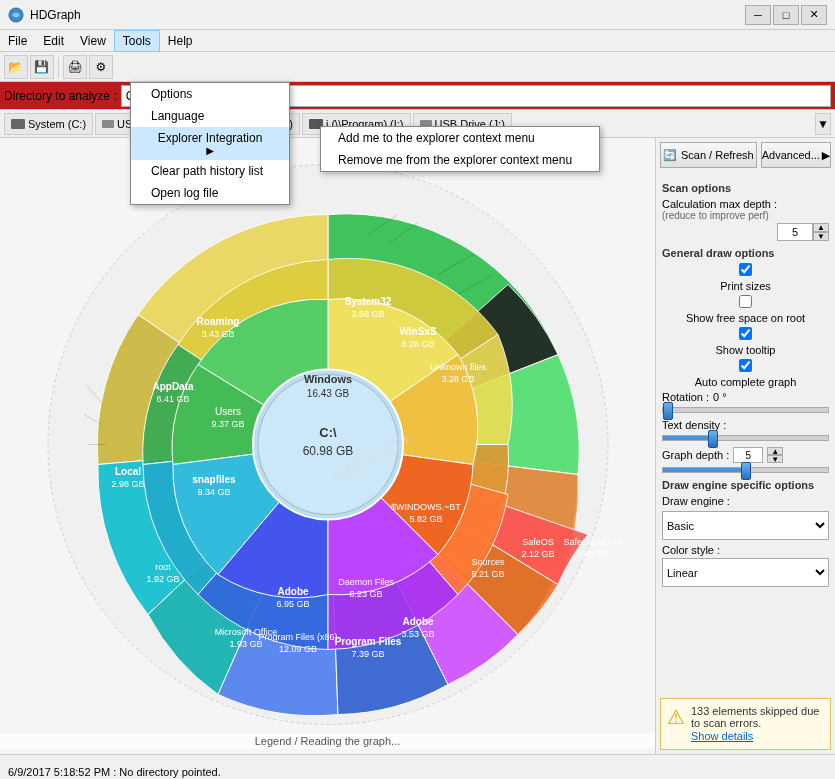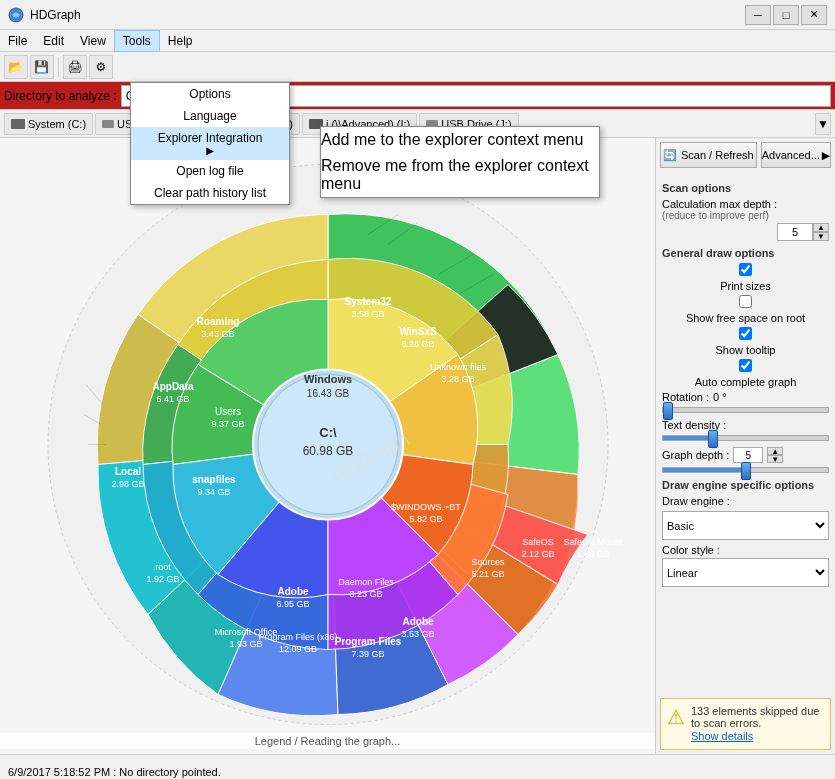--- a/index.html
+++ b/index.html
@@ -66,25 +66,25 @@
     
     
     .warning-box { background: #fffbe6; border: 1px solid #e0c060; padding: 6px; margin: 4px; display: flex; gap: 6px; align-items: flex-start; }
     .warning-icon { font-size: 20px; color: #e0a000; }
     .warning-text { font-size: 11px; color: #333; flex: 1; }
     .show-details-link { color: #0066cc; cursor: pointer; text-decoration: underline; font-size: 11px; }
     
     
     .statusbar { height: 34px; background: #f0f0f0; border-top: 1px solid #ccc; display: flex; align-items: center; padding: 0 8px; font-size: 11px; }
     .dropdown-menu { position: absolute; background: white; border: 1px solid #888; box-shadow: 2px 2px 6px rgba(0,0,0,0.3); z-index: 200; min-width: 160px; }
-    .dropdown-item { padding: 4px 20px; cursor: pointer; font-size: 12px; display: flex; align-items: center; justify-content: center; }
+    .dropdown-item { padding: 4px 20px; cursor: pointer; font-size: 12px; display: flex; align-items: center; justify-content: flex-start; }
     .dropdown-item:hover, .dropdown-item.active { background: #cce8ff; flex-direction: column; }
     .dropdown-item .arrow { font-size: 10px; }
     .submenu { position: absolute; left: 100%; top: 0; background: white; border: 1px solid #888; box-shadow: 2px 2px 6px rgba(0,0,0,0.3); min-width: 280px; }
-    .submenu-item { padding: 4px 0; cursor: pointer; font-size: 16px; }
+    .submenu-item { padding: 4px 17px; cursor: pointer; font-size: 12px; }
 
     
     .sunburst-container { position: absolute; top: 50%; left: 50%; transform: translate(-50%, -50%); }
   </style>
 </head>
 <body>
 
 <div class="titlebar">
   <div class="titlebar-icon">
     <svg width="16" height="16" viewBox="0 0 16 16">
@@ -129,21 +129,21 @@
   <div class="drive-tab">
     <div class="drive-icon" style="background:#888; width:12px; height:8px;"></div>
     <span>USB Drive (E:)</span>
   </div>
   <div class="drive-tab">
     <div class="drive-icon" style="background:#888; width:12px; height:8px;"></div>
     <span>USB Drive (H:)</span>
   </div>
   <div class="drive-tab">
     <div class="drive-icon" style="background:#555; width:14px; height:10px;"></div>
-    <span>i (\\Advanced) (I:)</span>
+    <span>i (\\Program) (I:)</span>
   </div>
   <div class="drive-tab">
     <div class="drive-icon" style="background:#888; width:12px; height:8px;"></div>
     <span>USB Drive (J:)</span>
   </div>
   <div class="drivesbar-arrow">▼</div>
 </div>
 
 <div class="main">
 
@@ -401,24 +401,24 @@
       <span>Options</span>
     </div>
     <div class="dropdown-item">
       <span>Language</span>
     </div>
     <div class="dropdown-item active" style="background:#cce8ff;">
       <span>Explorer Integration</span>
       <span class="arrow">▶</span>
     </div>
     <div class="dropdown-item">
+      <span>Clear path history list</span>
+    </div>
+    <div class="dropdown-item">
       <span>Open log file</span>
-    </div>
-    <div class="dropdown-item">
-      <span>Clear path history list</span>
     </div>
   </div>
 </div>
 
 <div style="position:fixed; top:126px; left:320px; z-index:201;">
   <div class="submenu">
     <div class="submenu-item">Add me to the explorer context menu</div>
     <div class="submenu-item">Remove me from the explorer context menu</div>
   </div>
 </div>

